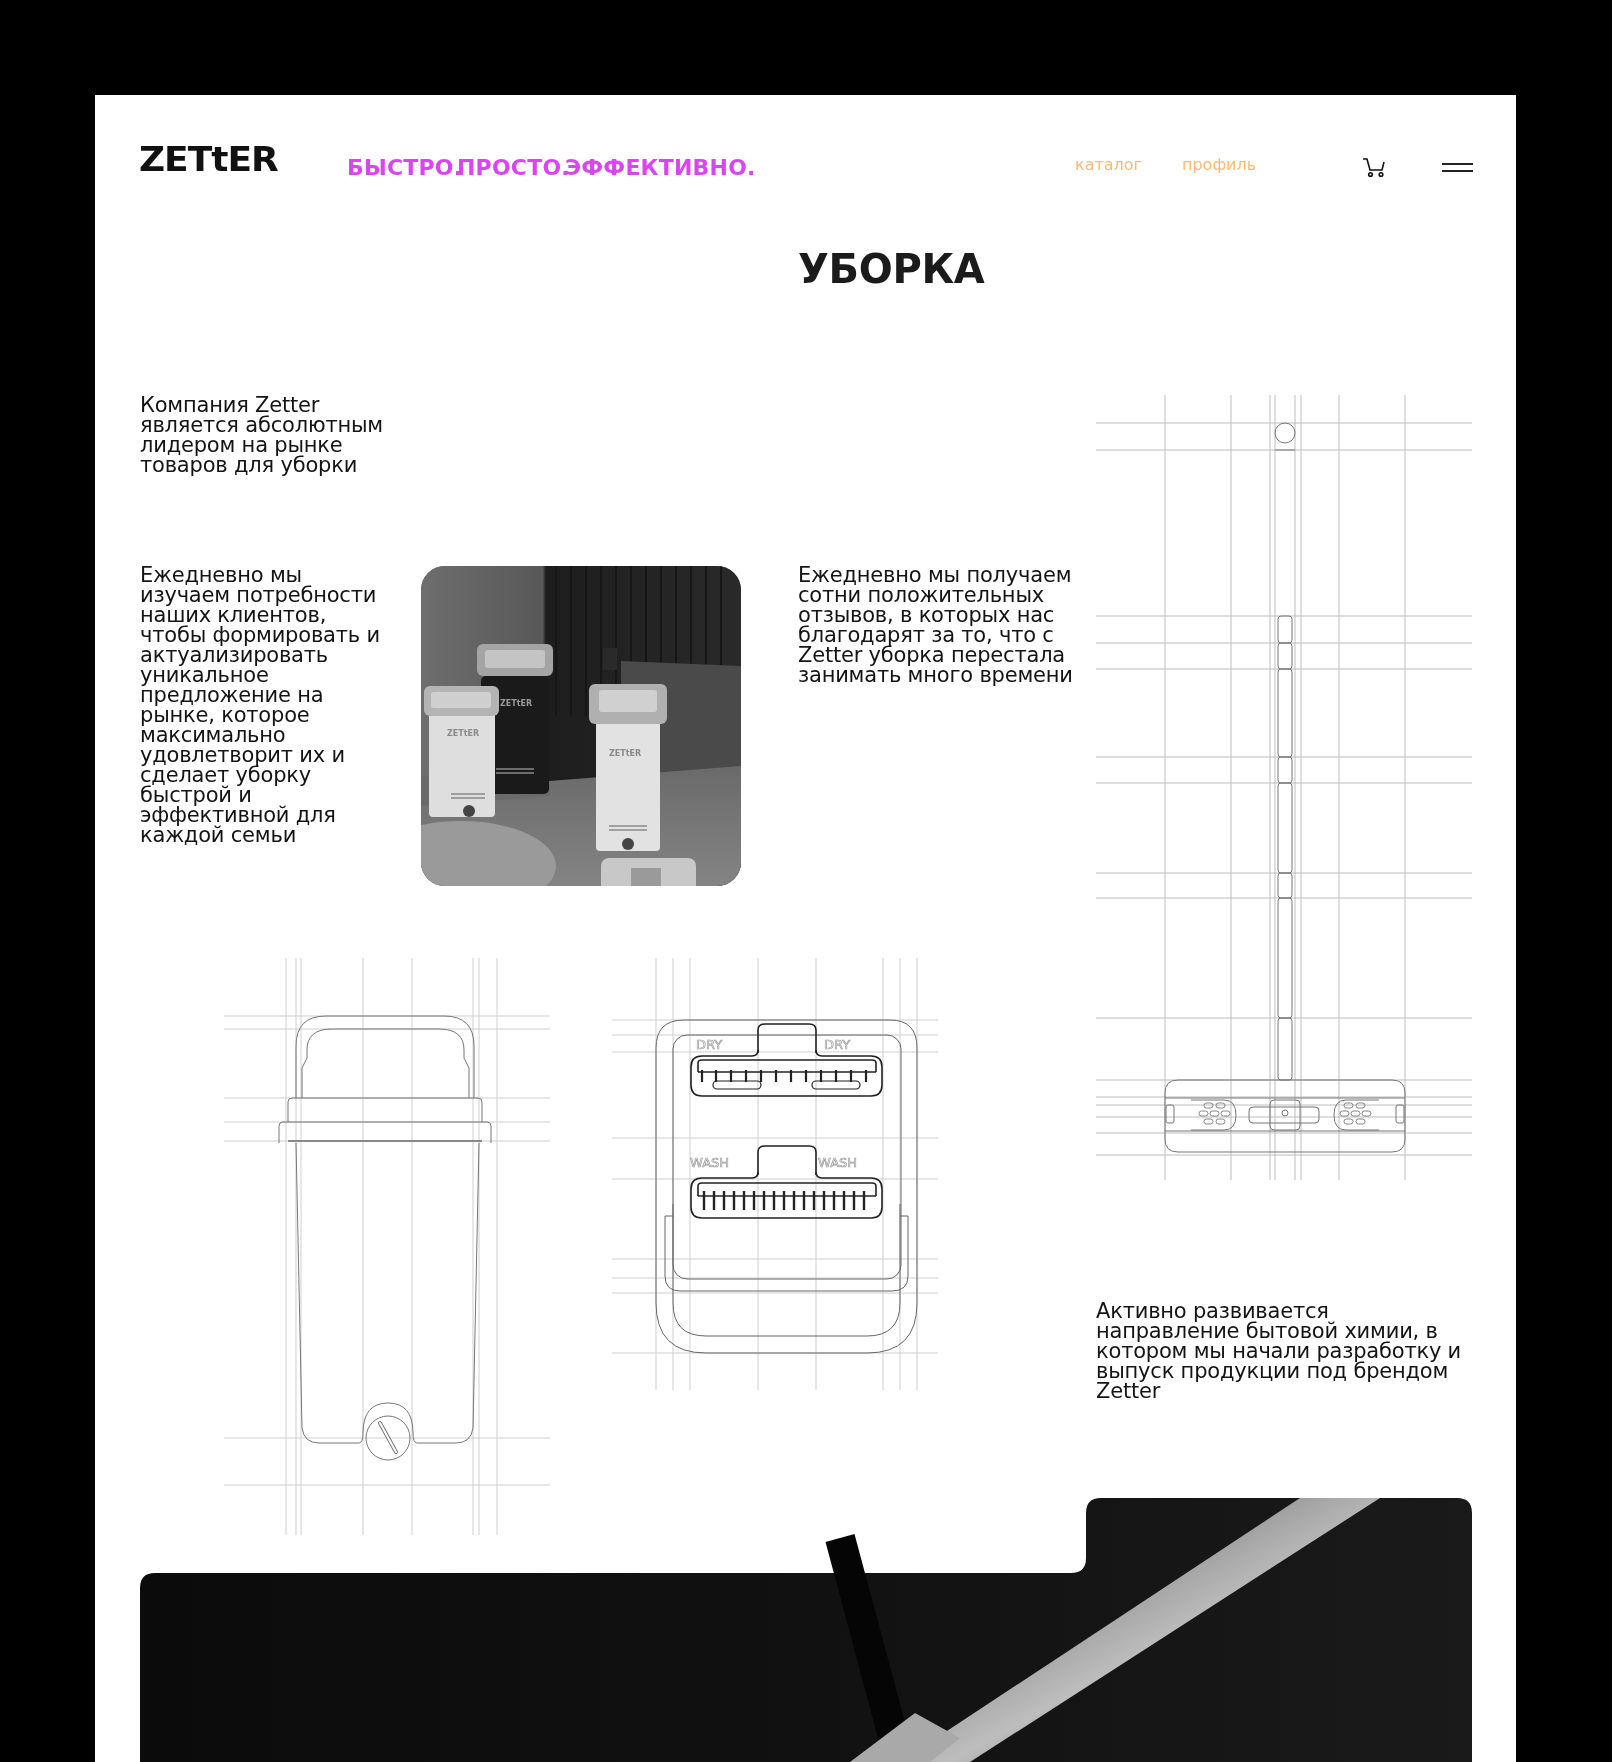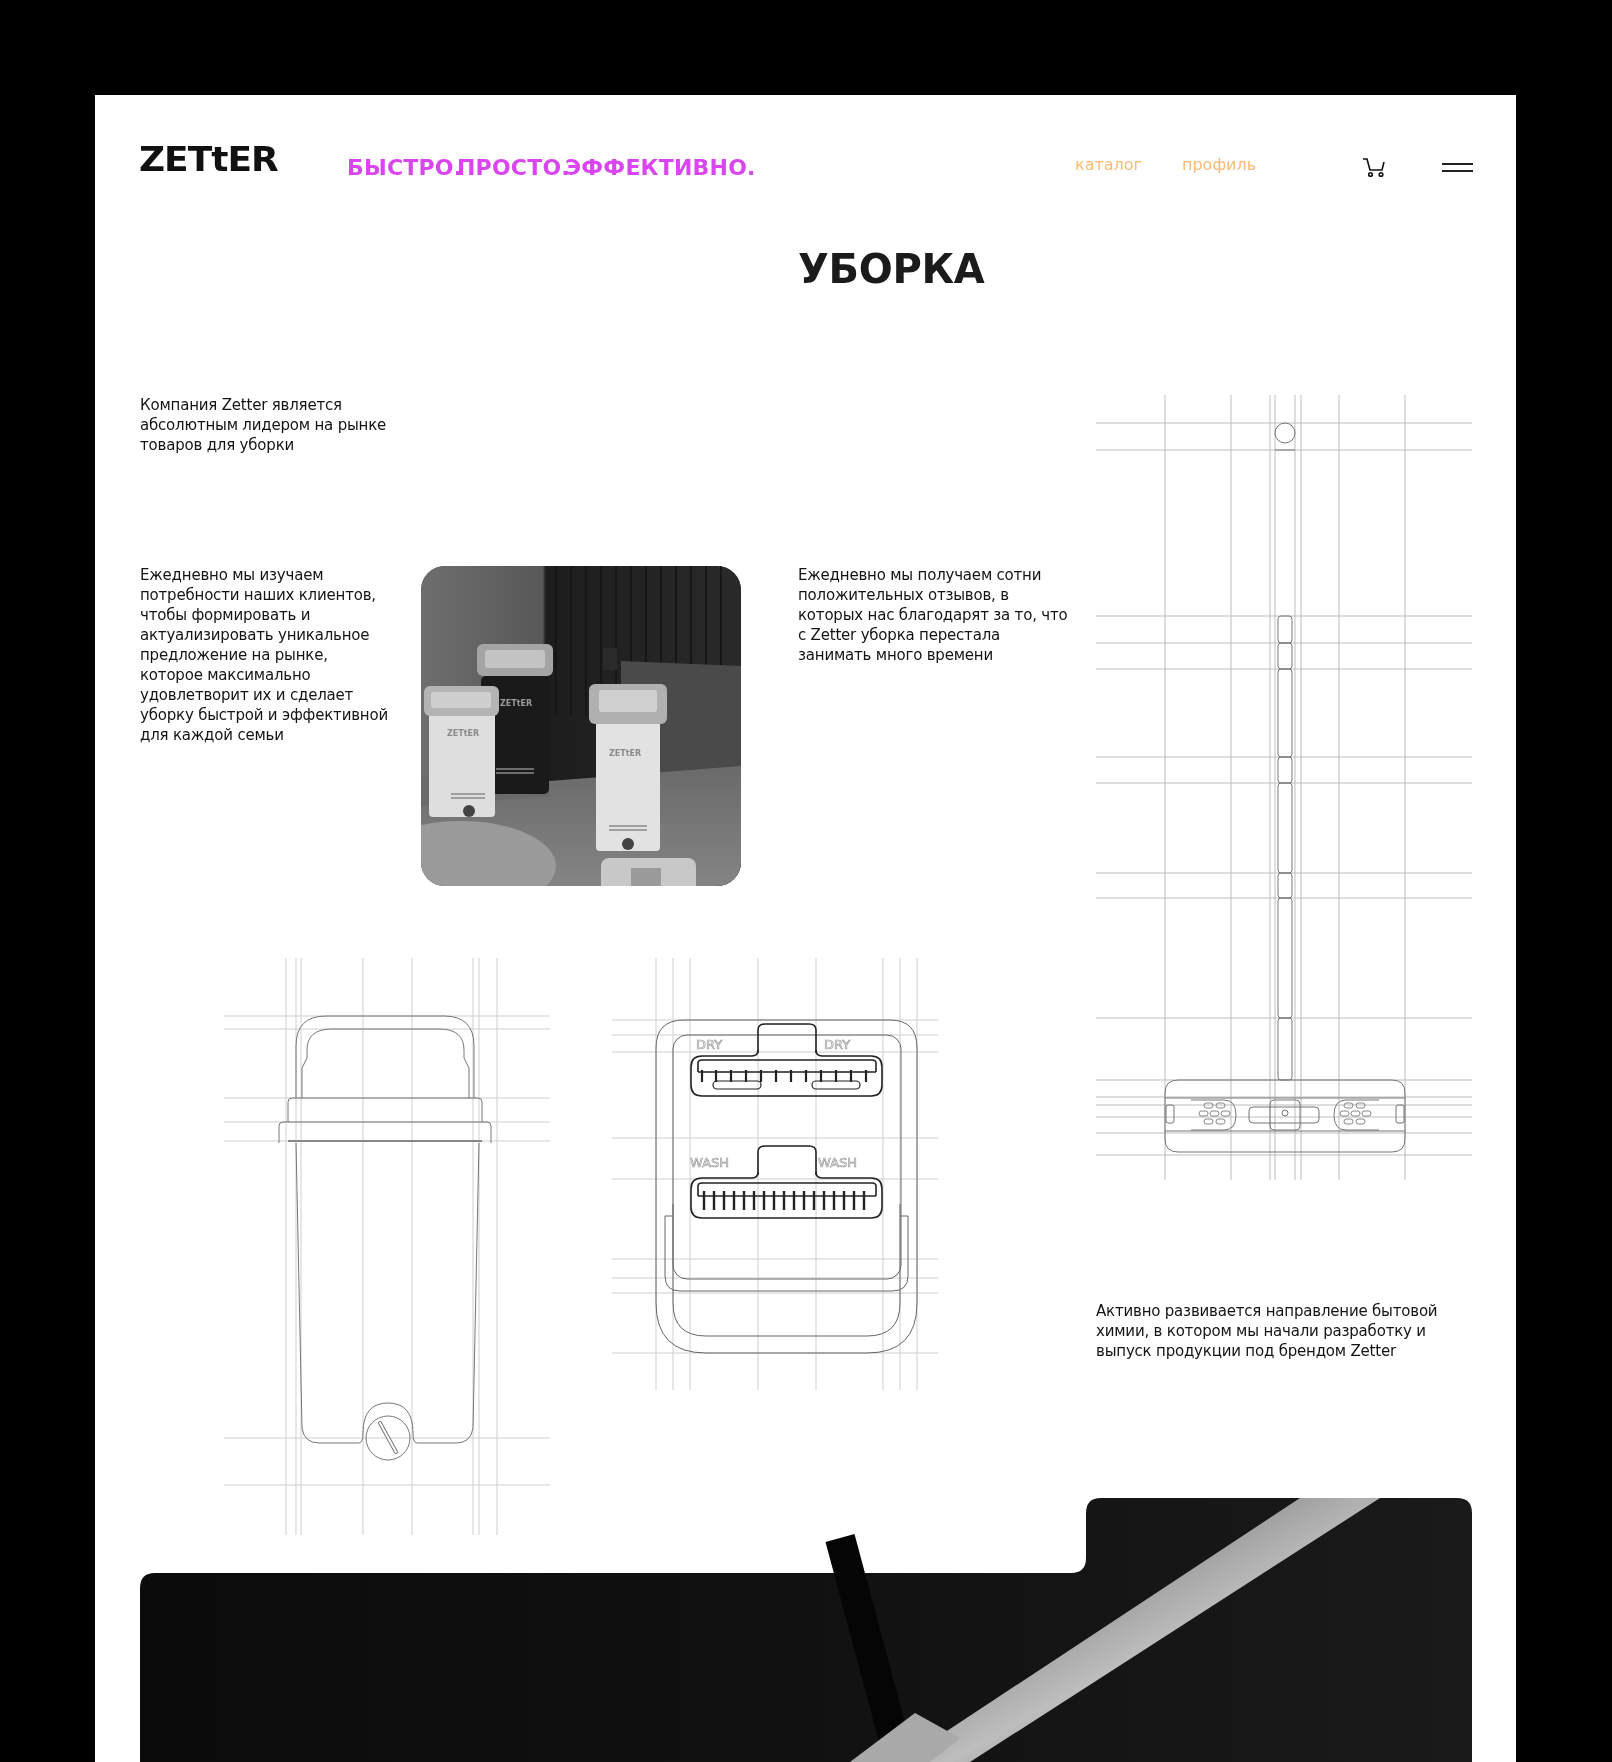--- a/index.html
+++ b/index.html
@@ -9,21 +9,21 @@
   .abs { position: absolute; }
 
   .logo { left: 139px; top: 140px; font-family: "DejaVu Sans", sans-serif; font-weight: 900; font-size: 36px; letter-spacing: -1px; color: #111; line-height: 40px; transform: scaleY(0.95); }
   .slogan { top: 155px; font-weight: 700; font-size: 22px; color: #d946ef; letter-spacing: 0.2px; white-space: nowrap; }
   .nav-link { top: 155px; font-size: 16px; color: #fdba74; text-decoration: none; white-space: nowrap; }
   .cart { left: 1362px; top: 156px; width: 24px; height: 22px; }
   .burger { left: 1442px; top: 160px; width: 31px; height: 14px; cursor: pointer; }
   .burger span { position: absolute; left: 0; width: 31px; height: 2px; background: #222; }
 
   .hero-title { left: 798px; top: 249px; font-family: "DejaVu Sans", sans-serif; font-weight: 700; font-size: 40px; line-height: 41px; color: #1b1b1b; letter-spacing: -0.3px; }
-  .txt { font-size: 15px; line-height: 20px; color: #141414; letter-spacing: -0.2px; }
+  .txt { font-size: 21px; line-height: 20px; color: #141414; letter-spacing: -0.2px; }
   .intro { left: 140px; top: 395px; width: 280px; }
   .col-left { left: 140px; top: 565px; width: 255px; }
   .col-right { left: 798px; top: 565px; width: 275px; }
   .col-right p + p { margin-top: 5px; }
   .bottom-note { left: 1096px; top: 1301px; width: 380px; }
 
   .photo { left: 421px; top: 566px; width: 320px; height: 320px; border-radius: 24px; overflow: hidden; background: #5a5a5a; }
 
   .drawing { position: absolute; text-align: right; }
   .dark-block { position: absolute; left: 140px; top: 1498px; width: 1332px; height: 264px; overflow: hidden; }

